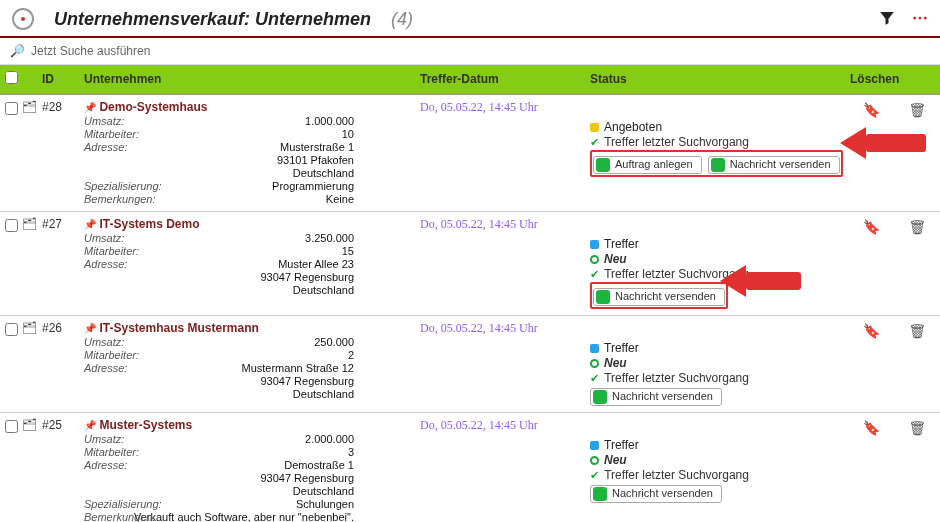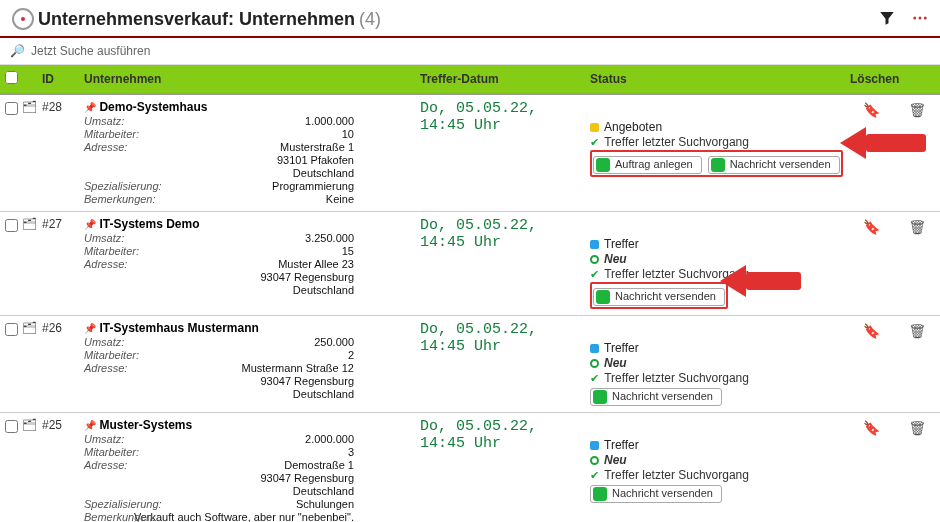--- a/index.html
+++ b/index.html
@@ -1,19 +1,19 @@
 <!DOCTYPE html>
 <html><head>
 <meta charset="utf-8">
 <style>
   * { box-sizing: border-box; margin: 0; padding: 0; }
   body { font-family: Arial, sans-serif; font-size: 12px; color: #333; background: #fff; width: 940px; }
 
   .header { display: flex; align-items: center; justify-content: space-between; padding: 8px 10px 6px 12px; border-bottom: 2px solid #8c0000; }
-  .header-left { display: flex; align-items: center; gap: 4px; }
+  .header-left { display: flex; align-items: center; gap: 20px; font-style: italic; }
   .header-title { font-size: 18px; font-weight: bold; color: #222; }
   .header-count { font-size: 18px; color: #888; font-weight: normal; }
   .header-right { display: flex; align-items: center; gap: 14px; }
   .target-icon { width: 22px; height: 22px; border: 2px solid #999; border-radius: 50%; position: relative; display: inline-block; }
   .target-icon::after { content:""; position:absolute; top:50%; left:50%; width:4px; height:4px; background:#c33; border-radius:50%; transform:translate(-50%,-50%); }
 
   .search-bar { display:flex; align-items:center; gap:6px; padding: 6px 10px; color:#666; border-bottom:1px solid #ddd; font-size:12px; }
   .search-bar .mag { font-size: 12px; }
 
   .colhead { display:flex; align-items:center; border-bottom:2px solid #999; background:#84cc16; font-weight:bold; font-size:12px; padding: 6px 0; }
@@ -22,27 +22,27 @@
   .col-id { width: 42px; padding-left:2px; }
   .col-name { width: 338px; padding-left:2px; }
   .col-date { width: 170px; }
   .col-status { width: 260px; }
   .col-right { width: 90px; text-align:left; }
 
   .row { display:flex; border-bottom:1px solid #ccc; padding: 5px 0 6px 0; }
   .row .col-cb input { margin-top:2px; }
   .stack-icon { font-size:12px; color:#444; margin-top:1px; }
 
-  .company { font-weight:bold; color:#000000; font-size:12px; }
+  .company { font-weight:bold; color:#7f1d1d; font-size:12px; }
   .pin { color:#c0392b; margin-right:3px; font-size:10px; }
   .kv { position:relative; margin-top:1px; color:#555; font-size:11px; }
   .kv .k { position:absolute; left:0; top:0;font-style:italic; }
   .kv .v { display:block; text-align:right; color:#111; width:270px; }
 
-  .date-cell { color:#15803d; font-size:15px; font-family: Liberation Mono, monospace; }
+  .date-cell { color:#8b5cf6; font-size:12px; font-family: Liberation Serif, serif; }
 
   .status-col { font-size:12px;margin-top:20px; }
   .st-line { display:flex; align-items:center; gap:5px; margin-bottom:1px; }
   .sq { width:9px; height:9px; border-radius:2px; display:inline-block; }
   .sq-yellow { background:#f1c40f; }
   .sq-blue { background:#2aa0e8; }
   .st-text { color:#222; }
   .chk { color:#1aa53a; font-size:11px; }
   .ring { width:9px; height:9px; border:2px solid #1aa53a; border-radius:50%; display:inline-block; }
   .bold-neu { font-weight:bold; font-style:italic; }

